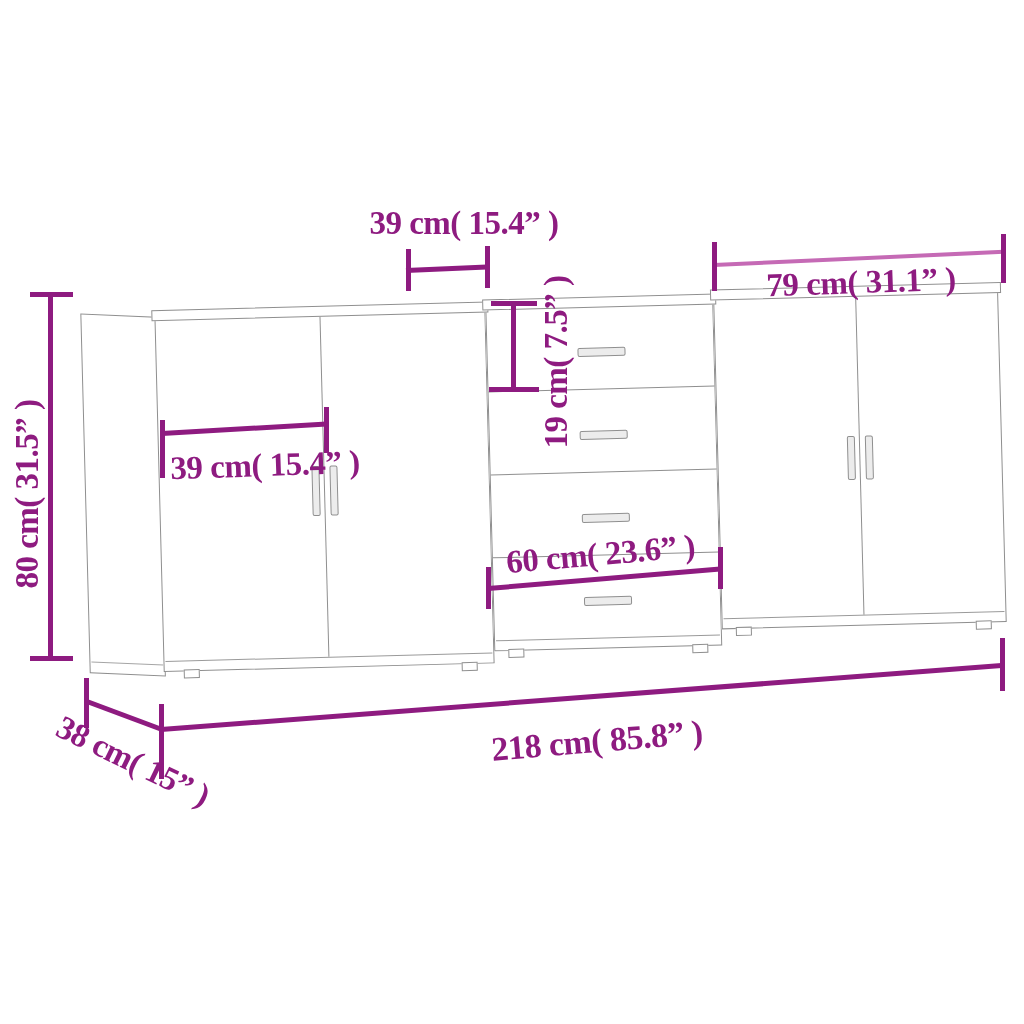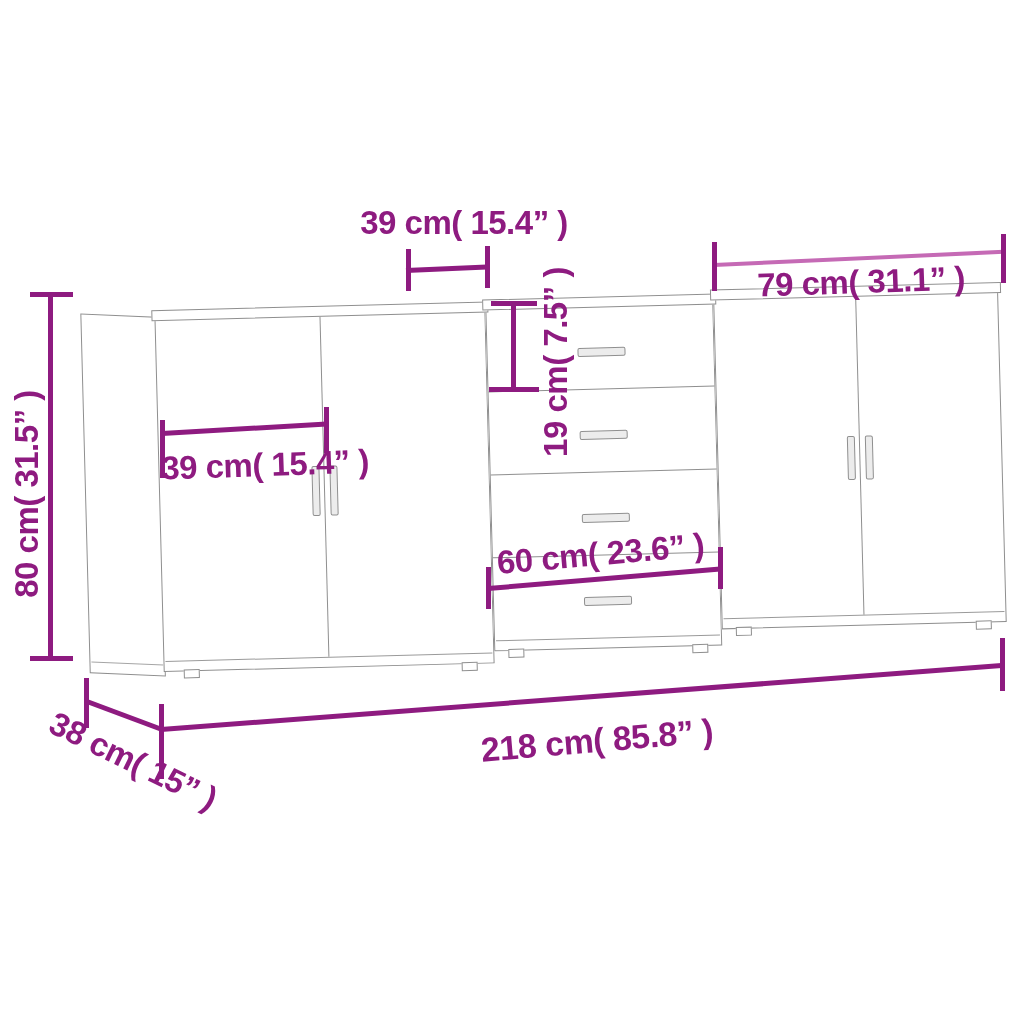--- a/index.html
+++ b/index.html
@@ -1,18 +1,18 @@
 <!DOCTYPE html>
 <html><head>
 <meta charset="utf-8">
 <style>
   html,body{margin:0;padding:0;background:#fff;}
   #canvas{
     position:relative;width:1024px;height:872px;background:#ffffff;overflow:hidden;
-    font-family:Liberation Sans, sans-serif;
+    font-family:Liberation Serif, serif;
   }
   
   #furniture{position:absolute;left:85px;top:286px;width:918px;height:400px;
     transform:rotate(-1.5deg);}
   .cab{position:absolute;background:#fff;}
   .cab-top{position:absolute;left:-3px;right:-3px;top:0;height:9px;
     border:1.5px solid #8f8f8f;background:#fff;z-index:2;}
   .cab-body{position:absolute;left:0;right:0;top:9px;bottom:0;
     border:1.5px solid #8f8f8f;background:#fff;}
   .doors{position:absolute;left:0;right:0;top:0;bottom:10px;display:flex;}

